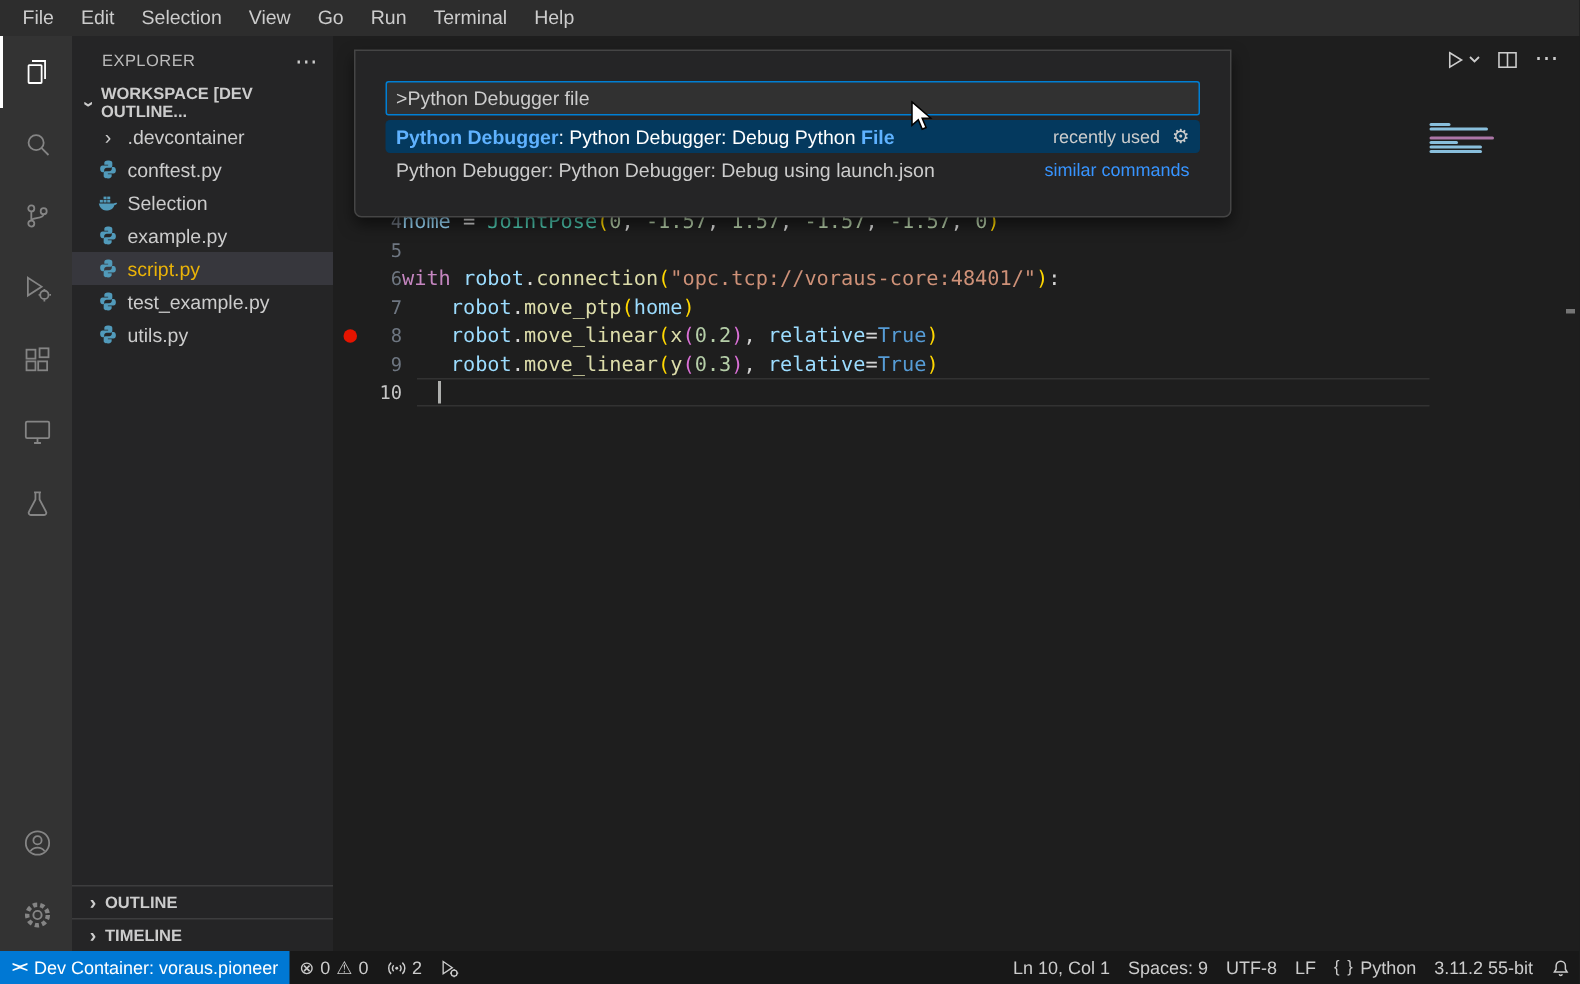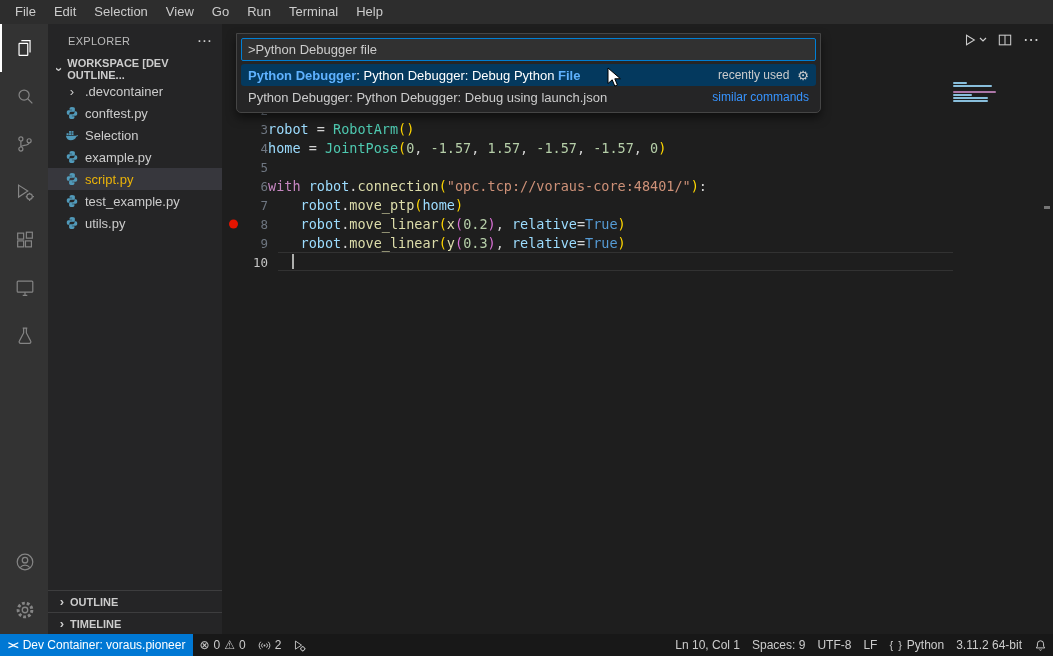--- a/index.html
+++ b/index.html
@@ -50,21 +50,21 @@
   .ltext{}
   .code-line.current::before{content:'';position:absolute;left:56px;right:100px;top:0;bottom:0;
              border-top:1px solid #323232;border-bottom:1px solid #323232}
   .caret{position:absolute;left:70px;top:2px;bottom:2px;width:1.5px;background:#aeafad}
   .minimap{position:absolute;left:731px;top:49px;width:58px;height:60px}
   .mm-bar{position:absolute;left:0;height:2px;border-radius:1px}
   .scroll-mark{position:absolute;right:3px;top:182px;width:6px;height:3px;background:#9a9a9a;opacity:.7}
 
   
   .palette{position:absolute;left:236px;top:33px;width:585px;background:#252526;border:1px solid #454545;
-           box-shadow:0 5px 10px rgba(0,0,0,.5);padding:4px;z-index:50;border-radius:0 0 5px 5px}
+           box-shadow:0 5px 10px rgba(0,0,0,.5);padding:20px;z-index:50;border-radius:0 0 5px 5px}
   .qp-input{width:100%;height:23px;background:#313131;border:1px solid #007fd4;color:#cccccc;font-size:13px;
             padding:0 6px;outline:none;border-radius:2px;font-family:inherit}
   .qp-list{margin-top:3px}
   .qp-item{height:22px;display:flex;align-items:center;padding:0 7px;font-size:13px;color:#cccccc;
            border-radius:3px;cursor:pointer}
   .qp-item.selected{background:#04395e;color:#ffffff}
   .qp-label{flex:1;white-space:nowrap;overflow:hidden}
   .qp-label .hl{color:#2aaaff;font-weight:700}
   .qp-item.selected .qp-label .hl{color:#5fb2ff}
   .qp-right{font-size:12px;color:#cccccc;margin-left:10px;white-space:nowrap}
@@ -345,21 +345,21 @@
       <span>UTF-8</span>
     </div>
     <div class="st-item">
       <span>LF</span>
     </div>
     <div class="st-item">
       <span class="braces">{ }</span>
       <span>Python</span>
     </div>
     <div class="st-item">
-      <span>3.11.2 64-bit</span>
+      <span>3.11.2 55-bit</span>
     </div>
     <div class="st-item">
       <svg width="13" height="13" viewBox="0 0 16 16" fill="none" stroke-width="1.2">
         <path d="M8 2.2a3.8 3.8 0 0 0-3.8 3.8v2.8L2.8 11h10.4l-1.4-2.2V6A3.8 3.8 0 0 0 8 2.2z"></path>
           <path d="M6.7 13a1.4 1.4 0 0 0 2.6 0"></path>
       </svg>
     </div>
   </div>
 </div>
 

